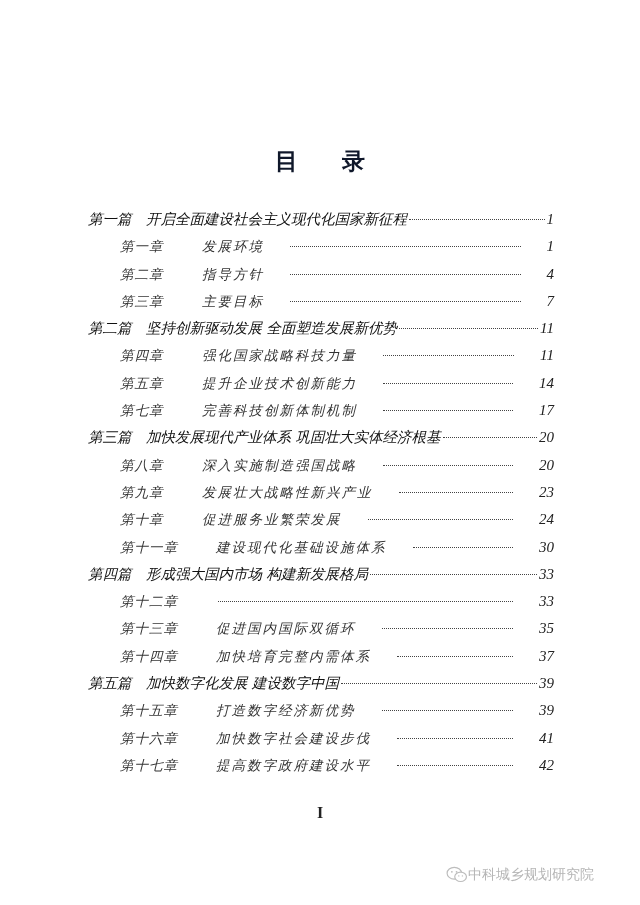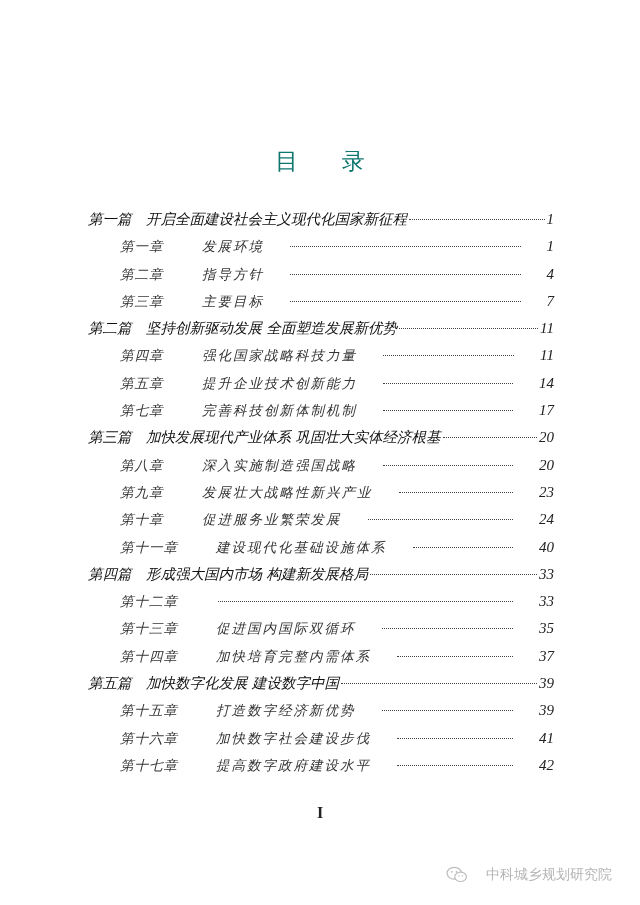--- a/index.html
+++ b/index.html
@@ -2,22 +2,22 @@
 <html><head>
   <meta charset="utf-8">
   <style>
     html, body { margin: 0; padding: 0; }
     body {
       width: 640px; height: 905px; background: #ffffff; position: relative; overflow: hidden;
       font-family: "DejaVu Serif", serif; color: #1a1a1a;
     }
     .title {
       position: absolute; top: 146px; left: 0; width: 640px; text-align: center;
-      font-size: 23px; font-weight: normal; letter-spacing: 18px; text-indent: 18px;
-      font-family: "DejaVu Serif", serif; color: #0f766e;
+      font-size: 23px; font-weight: bold; letter-spacing: 18px; text-indent: 18px;
+      font-family: "DejaVu Serif", serif; color: #0f172a;
     }
     .toc { position: absolute; top: 206px; left: 88px; width: 466px; }
     .row {
       display: flex; align-items: baseline; height: 27.3px; line-height: 27.3px;
       white-space: nowrap;
       font-style: italic;
     }
     .row.part { font-family: "DejaVu Sans", sans-serif; font-size: 14.5px; color: #111; }
     .row.chap { padding-left: 32px; font-family: "DejaVu Serif", serif; font-size: 13.5px; color: #333; gap: 24px; }
     .row.chap.long { padding-left: 32px; }
@@ -30,21 +30,21 @@
     .dots {
       flex: 1 1 auto; margin: 0 2px; border-bottom: 1.5px dotted #444; height: 0;
       position: relative; top: -4px;
     }
     .page { flex: 0 0 auto; font-family: "Liberation Serif", serif; font-size: 15px; color: #222; text-align: right; }
     .footer-page {
       position: absolute; top: 804px; left: 0; width: 640px; text-align: center;
       font-family: "Liberation Serif", serif; font-size: 16px; font-weight: bold; color: #222;
     }
     .watermark {
-      position: absolute; top: 866px; left: 446px; display: flex; align-items: center; gap: 18px;
+      position: absolute; top: 866px; left: 446px; display: flex; align-items: center; gap: 0;
       font-family: Liberation Mono, monospace; font-size: 14px; color: #b5b5b5;
     }
     .wm-icon { width: 22px; height: 18px; }
   </style>
 </head>
 <body>
 
 <div class="title">目 录</div>
 
 <div class="toc">
@@ -118,21 +118,21 @@
   <div class="row chap">
       <span class="num">第十章</span>
       <span class="label">促进服务业繁荣发展</span>
       <span class="dots"></span>
       <span class="page">24</span>
     </div>
   <div class="row chap long">
       <span class="num">第十一章</span>
       <span class="label">建设现代化基础设施体系</span>
       <span class="dots"></span>
-      <span class="page">40</span>
+      <span class="page">30</span>
     </div>
   <div class="row part">
       <span class="num">第四篇</span>
       <span class="label">形成强大国内市场 构建新发展格局</span>
       <span class="dots"></span>
       <span class="page">33</span>
     </div>
   <div class="row chap long">
       <span class="num">第十二章</span>
       <span class="dots"></span>

